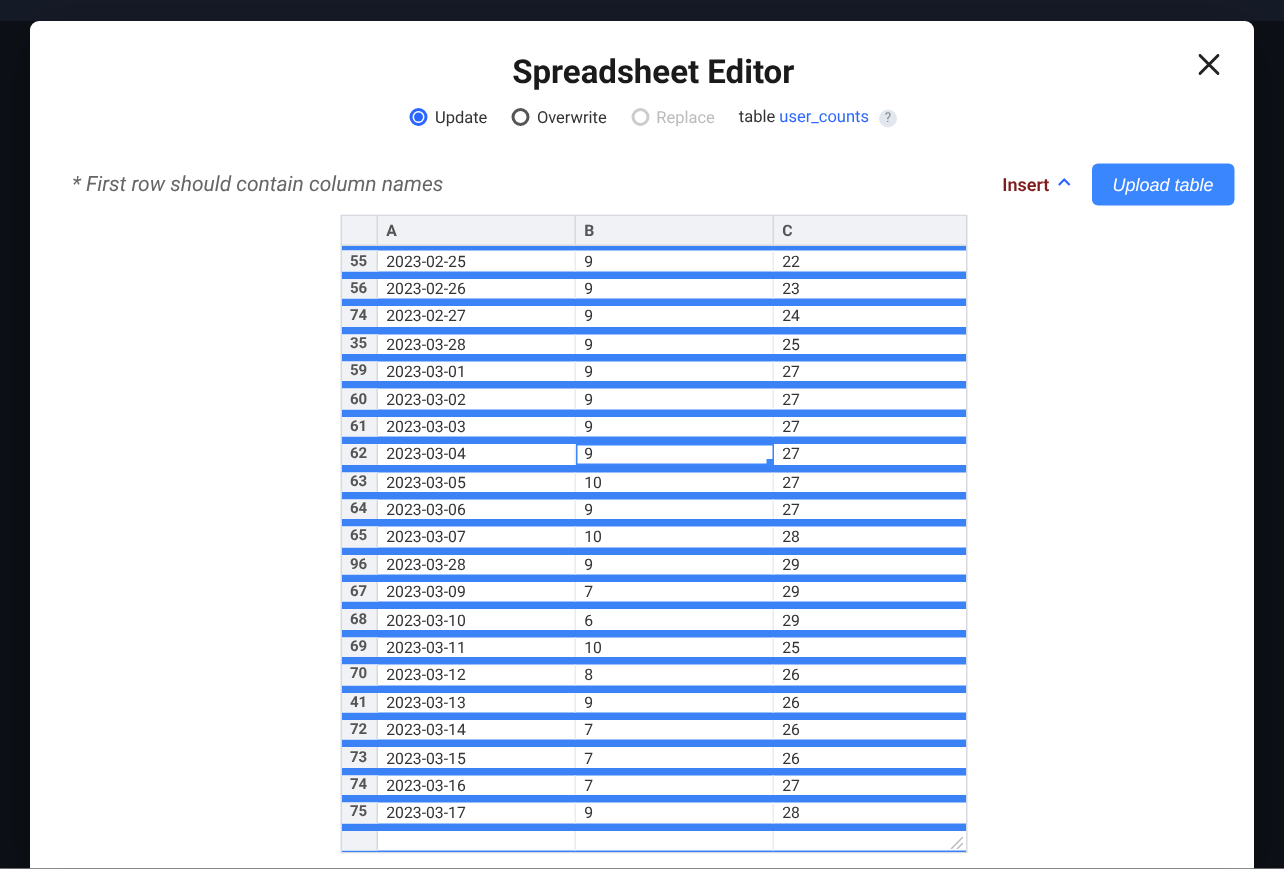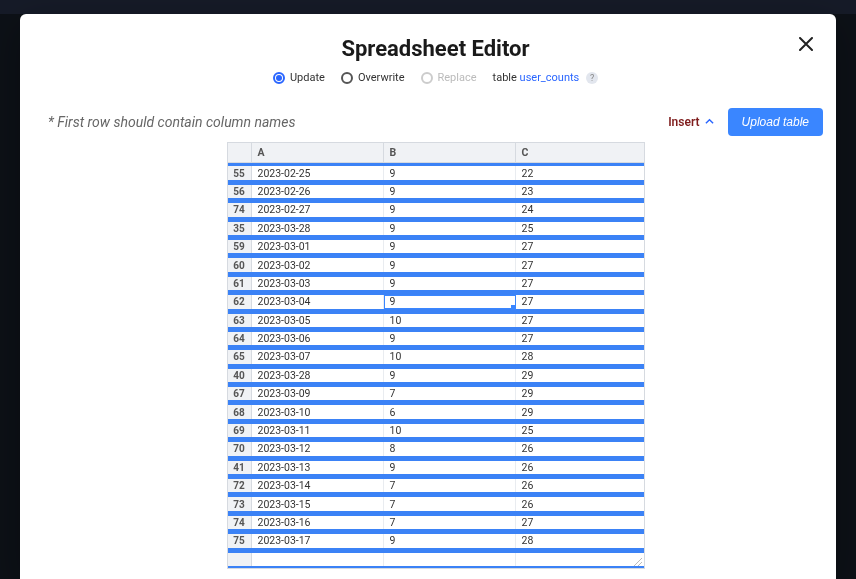--- a/index.html
+++ b/index.html
@@ -331,21 +331,21 @@
               <div class="cell colB">9</div>
               <div class="cell colC">27</div>
             </div>
             <div class="row">
               <div class="rownum">65</div>
               <div class="cell colA">2023-03-07</div>
               <div class="cell colB">10</div>
               <div class="cell colC">28</div>
             </div>
             <div class="row">
-              <div class="rownum">40</div>
+              <div class="rownum">96</div>
               <div class="cell colA">2023-03-28</div>
               <div class="cell colB">9</div>
               <div class="cell colC">29</div>
             </div>
             <div class="row">
               <div class="rownum">67</div>
               <div class="cell colA">2023-03-09</div>
               <div class="cell colB">7</div>
               <div class="cell colC">29</div>
             </div>

